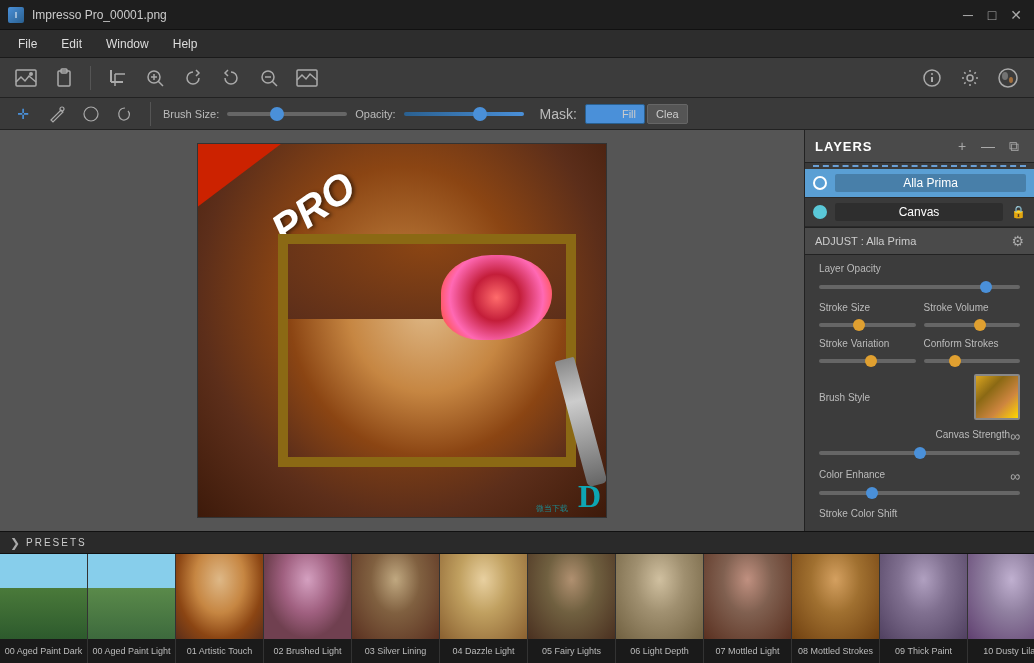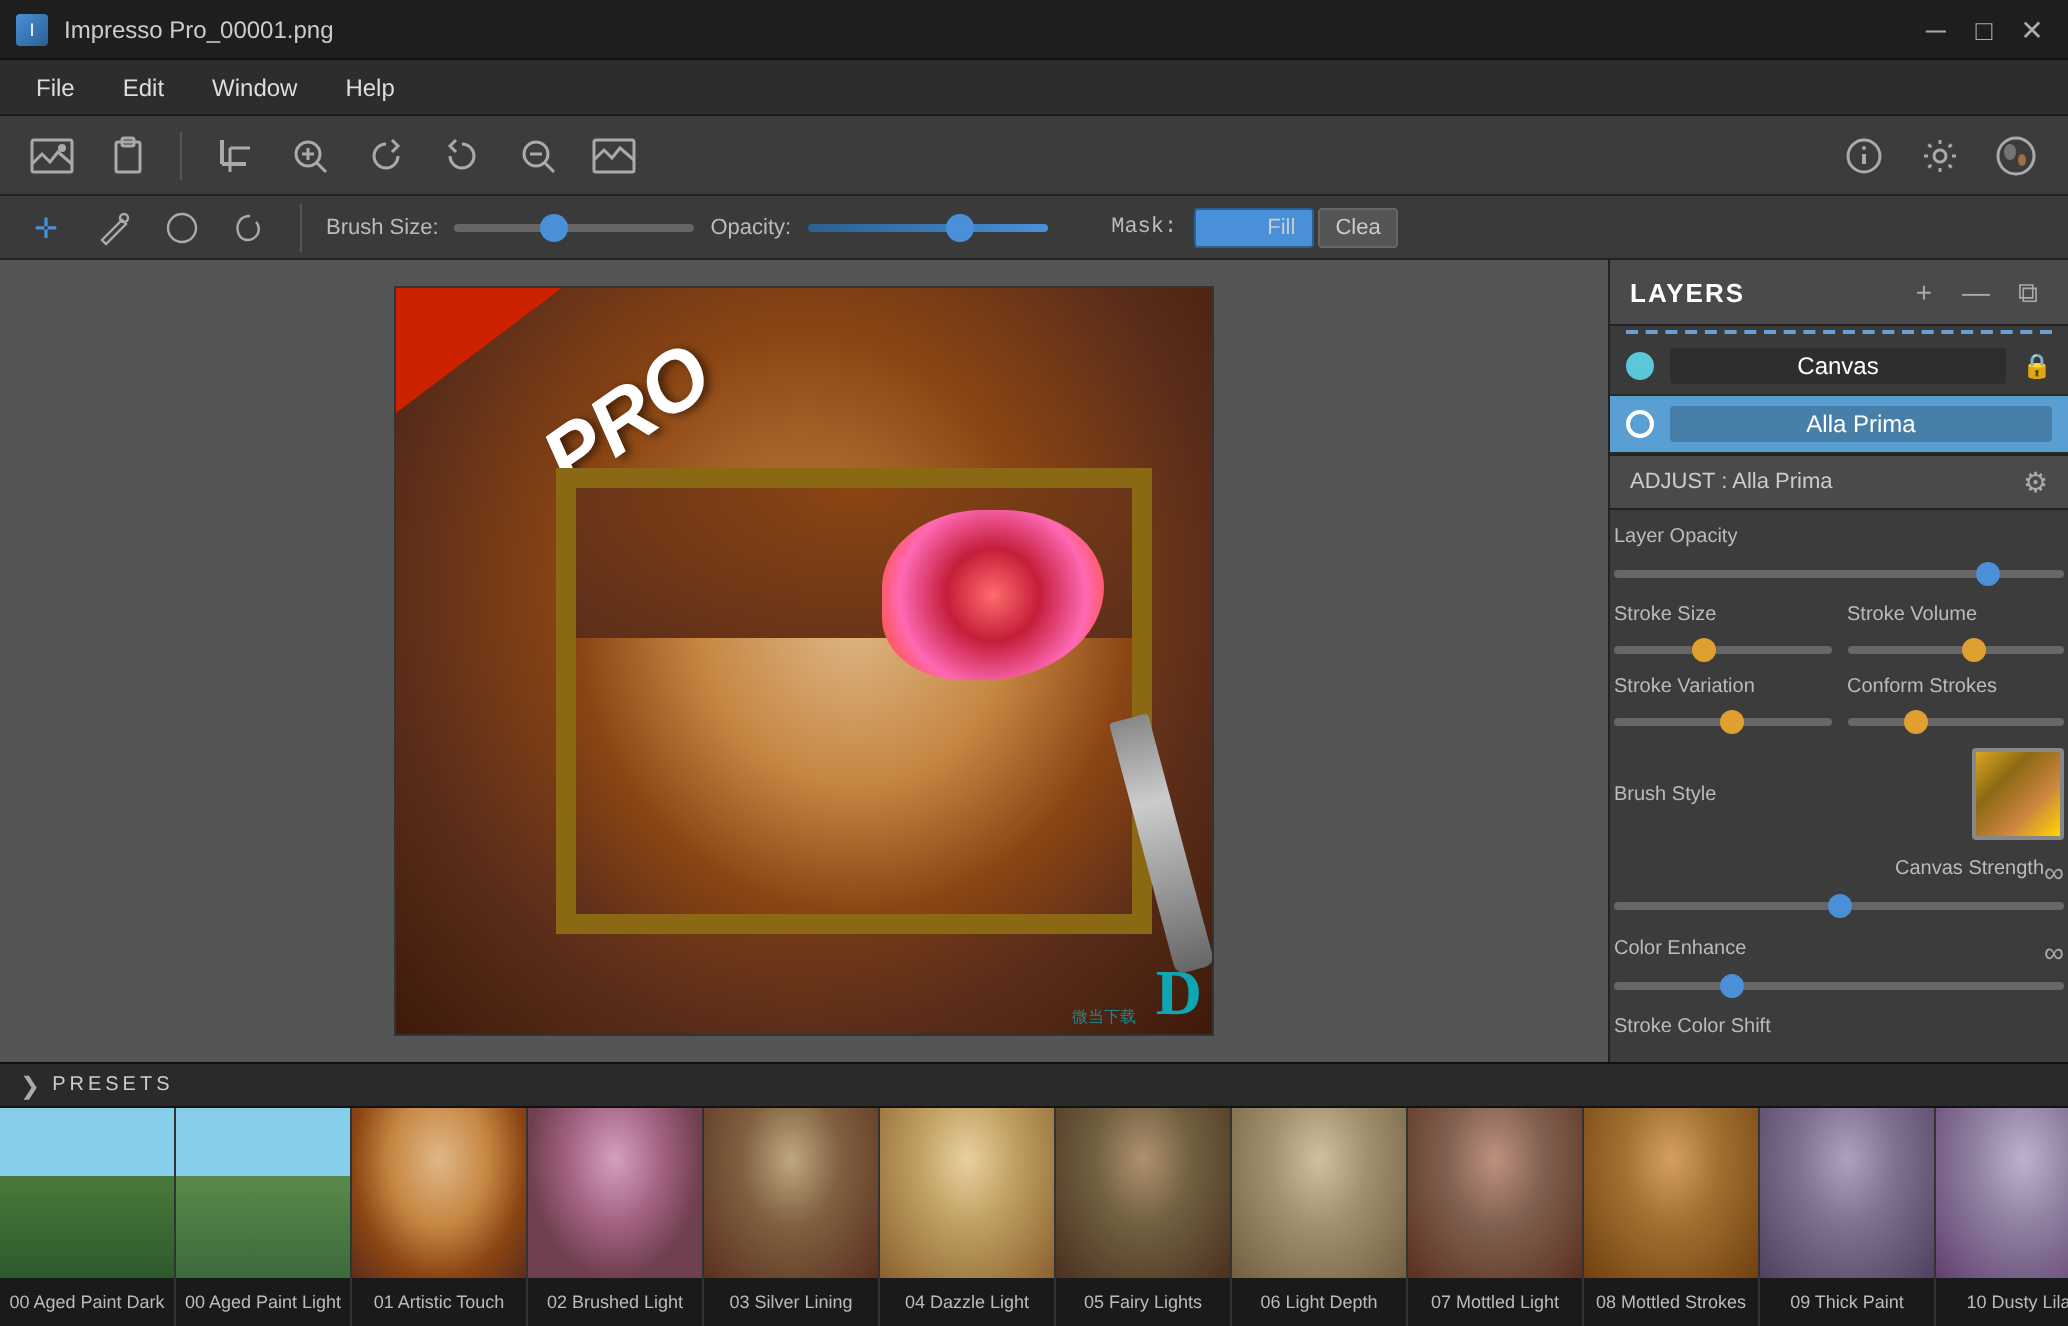--- a/index.html
+++ b/index.html
@@ -18,21 +18,21 @@
 
     
     .toolbar { background: #3c3c3c; height: 40px; display: flex; align-items: center; padding: 0 10px; gap: 6px; border-bottom: 1px solid #222; }
     .tool-btn { width: 32px; height: 32px; display: flex; align-items: center; justify-content: center; cursor: pointer; border-radius: 3px; color: #ccc; font-size: 16px; background: transparent; border: none; }
     .tool-separator { width: 1px; height: 24px; background: #555; margin: 0 4px; }
     .tool-label { color: #bbb; font-size: 11px; white-space: nowrap; }
     .tool-slider-wrap { display: flex; align-items: center; gap: 6px; }
     .tool-slider { -webkit-appearance: none; appearance: none; width: 120px; height: 4px; background: #666; border-radius: 2px; outline: none; cursor: pointer; }
     .tool-slider::-webkit-slider-thumb { -webkit-appearance: none; width: 14px; height: 14px; border-radius: 50%; background: #4a90d9; cursor: pointer; }
     .tool-slider.opacity { background: linear-gradient(to right, #2a6090, #4a90d9); }
-    .mask-label { color: #bbb; font-size: 11px; margin-left: 24px; font-family: Liberation Mono, monospace; }
+    .mask-label { color: #bbb; font-size: 14px; margin-left: 8px; }
     .mask-btns { display: flex; gap: 2px; }
     .mask-btn { padding: 3px 8px; background: #555; border: 1px solid #666; color: #ccc; font-size: 11px; cursor: pointer; border-radius: 2px; }
     .mask-btn.active { background: #4a90d9; border-color: #2a6090; padding-left: 36px; }
 
     
     .sub-toolbar { background: #3a3a3a; height: 32px; display: flex; align-items: center; padding: 0 10px; gap: 8px; border-bottom: 1px solid #222; }
     .sub-tool { width: 26px; height: 26px; display: flex; align-items: center; justify-content: center; cursor: pointer; border-radius: 2px; color: #aaa; font-size: 14px; }
     .sub-tool.active { color: #4a90d9; }
 
     
@@ -61,21 +61,21 @@
     .layer-radio.filled { border-color: #fff; background: transparent; }
     .layer-radio.filled-teal { border: 2px solid #5ac8d8; background: #5ac8d8; }
     .layer-name { flex: 1; font-size: 12px; color: #fff; text-align: center; background: rgba(0,0,0,0.2); padding: 2px 8px; border-radius: 2px; }
     .layer-lock { color: #aaa; font-size: 12px; }
 
     
     .adjust-header { background: #4a4a4a; padding: 5px 10px; display: flex; align-items: center; justify-content: space-between; border-bottom: 1px solid #222; border-top: 1px solid #222; }
     .adjust-title { font-size: 11px; color: #ccc; }
     .adjust-icon { color: #aaa; cursor: pointer; font-size: 14px; }
 
-    .adjust-content { padding: 8px 2px; overflow-y: auto; flex: 1; }
+    .adjust-content { padding: 8px 14px; overflow-y: auto; flex: 1; }
     .adjust-row { margin-bottom: 10px; }
     .adjust-row-title { font-size: 10px; color: #bbb; margin-bottom: 4px; }
     .adjust-row-2col { display: grid; grid-template-columns: 1fr 1fr; gap: 8px; margin-bottom: 8px; }
     .adjust-col-title { font-size: 10px; color: #bbb; margin-bottom: 3px; }
     .adj-slider { -webkit-appearance: none; appearance: none; width: 100%; height: 4px; background: #666; border-radius: 2px; cursor: pointer; outline: none; }
     .adj-slider::-webkit-slider-thumb { -webkit-appearance: none; width: 12px; height: 12px; border-radius: 50%; background: #e0a030; cursor: pointer; }
     .adj-slider.blue::-webkit-slider-thumb { background: #4a90d9; }
 
     .brush-style-row { display: flex; align-items: center; gap: 10px; margin-bottom: 8px; }
     .brush-style-label { font-size: 10px; color: #bbb; }
@@ -261,30 +261,30 @@
         <div class="layer-action-btn">+</div>
         <div class="layer-action-btn">—</div>
         <div class="layer-action-btn">⧉</div>
       </div>
     </div>
 
     <div class="layers-list">
 
       <div style="border-top: 2px dashed #6a9fd4; margin: 2px 8px;"></div>
 
+      <div class="layer-item active">
+        <div class="layer-radio filled"></div>
+        <span class="layer-name">Alla Prima</span>
+      </div>
+
       <div class="layer-item">
         <div class="layer-radio filled-teal"></div>
         <span class="layer-name">Canvas</span>
         <span class="layer-lock">🔒</span>
       </div>
-
-      <div class="layer-item active">
-        <div class="layer-radio filled"></div>
-        <span class="layer-name">Alla Prima</span>
-      </div>
     </div>
 
     <div class="adjust-header">
       <span class="adjust-title">ADJUST : Alla Prima</span>
       <span class="adjust-icon">⚙</span>
     </div>
 
     <div class="adjust-content">
 
       <div class="adjust-row">

